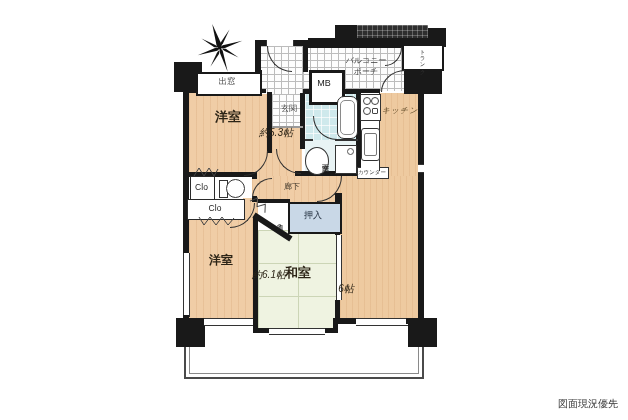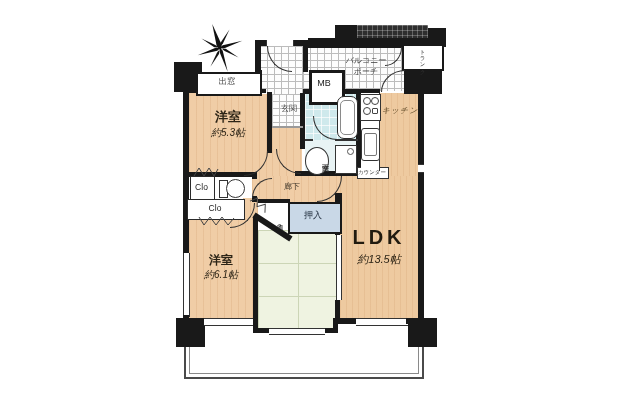--- a/index.html
+++ b/index.html
@@ -24,21 +24,21 @@
   .wall{background:#191919;}
   .pillar{background:#191919;}
   .whitebox{background:#fff;border:1.5px solid #2a2a2a;}
   .winh{background:#fff;border-top:1px solid #333;border-bottom:1px solid #333;}
   .winv{background:#fff;border-left:1px solid #333;border-right:1px solid #333;}
   .arc{border:1.5px solid #2f2f2f;background:transparent;}
   .arc-bl{border-right:none;border-top:none;border-bottom-left-radius:100% 100%;}
   .arc-br{border-left:none;border-top:none;border-bottom-right-radius:100% 100%;}
   .arc-tl{border-right:none;border-bottom:none;border-top-left-radius:100% 100%;}
   .lbl{position:absolute;color:#2c2416;text-align:center;white-space:nowrap;}
-  .it{font-style:italic;}
+  .it{font-style:italic;margin-left:48px;}
   .vert{writing-mode:vertical-rl;text-orientation:upright;}
   
   
   #f-room1{left:189px;top:92px;width:78px;height:83px;}
   #f-hallA{left:272px;top:128px;width:30px;height:48px;}
   #f-hallD1{left:252px;top:152px;width:20px;height:24px;}
   #f-hallB{left:252px;top:176px;width:90px;height:26px;}
   #f-hallC{left:243px;top:198px;width:15px;height:34px;}
   #f-kitchen{left:361px;top:93px;width:57px;height:83px;}
   #f-ldk{left:340px;top:176px;width:78px;height:142px;}
@@ -321,17 +321,18 @@
   <div class="lbl" id="l-mb">MB</div>
   <div class="lbl vert" id="l-trunk">トランク</div>
   <div class="lbl" id="l-kitchen">キッチン</div>
   <div class="lbl vert" id="l-washroom">洗面室</div>
   <div class="lbl" id="l-counter">カウンター</div>
   <div class="lbl" id="l-hall">廊下</div>
   <div class="lbl" id="l-cloTop">Clo</div>
   <div class="lbl" id="l-cloBot">Clo</div>
   <div class="lbl vert" id="l-mono">物入</div>
   <div class="lbl" id="l-oshiire">押入</div>
+  <div class="lbl" id="l-wname">和室</div>
+  <div class="lbl it" id="l-wsize">6帖</div>
   <div class="lbl" id="l-r2name">洋室</div>
   <div class="lbl it" id="l-r2size">約6.1帖</div>
-  <div class="lbl" id="l-ldkname">LDK</div>
-  <div class="lbl it" id="l-ldksize">約13.5帖</div>
+  <div class="lbl" id="l-note">図面現況優先</div>
 </div>
 
 </body></html>

